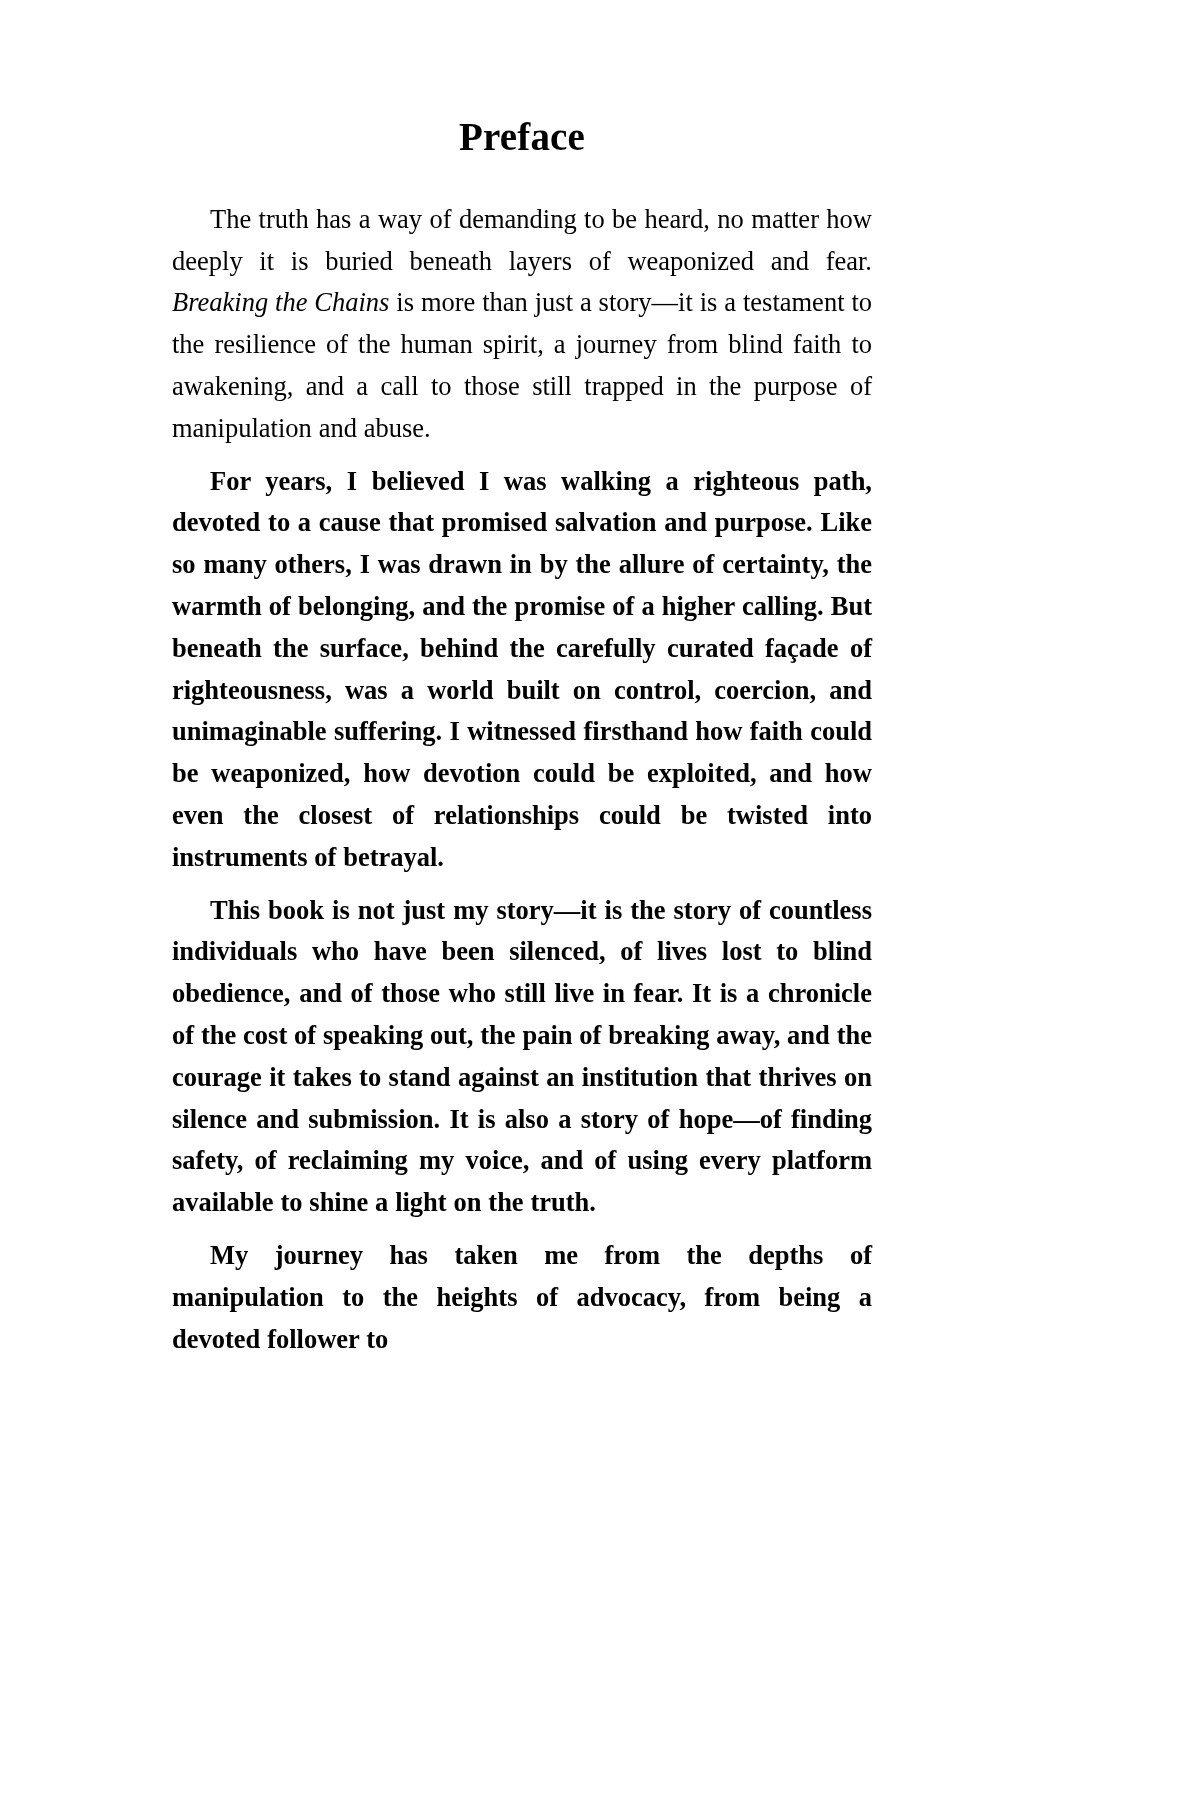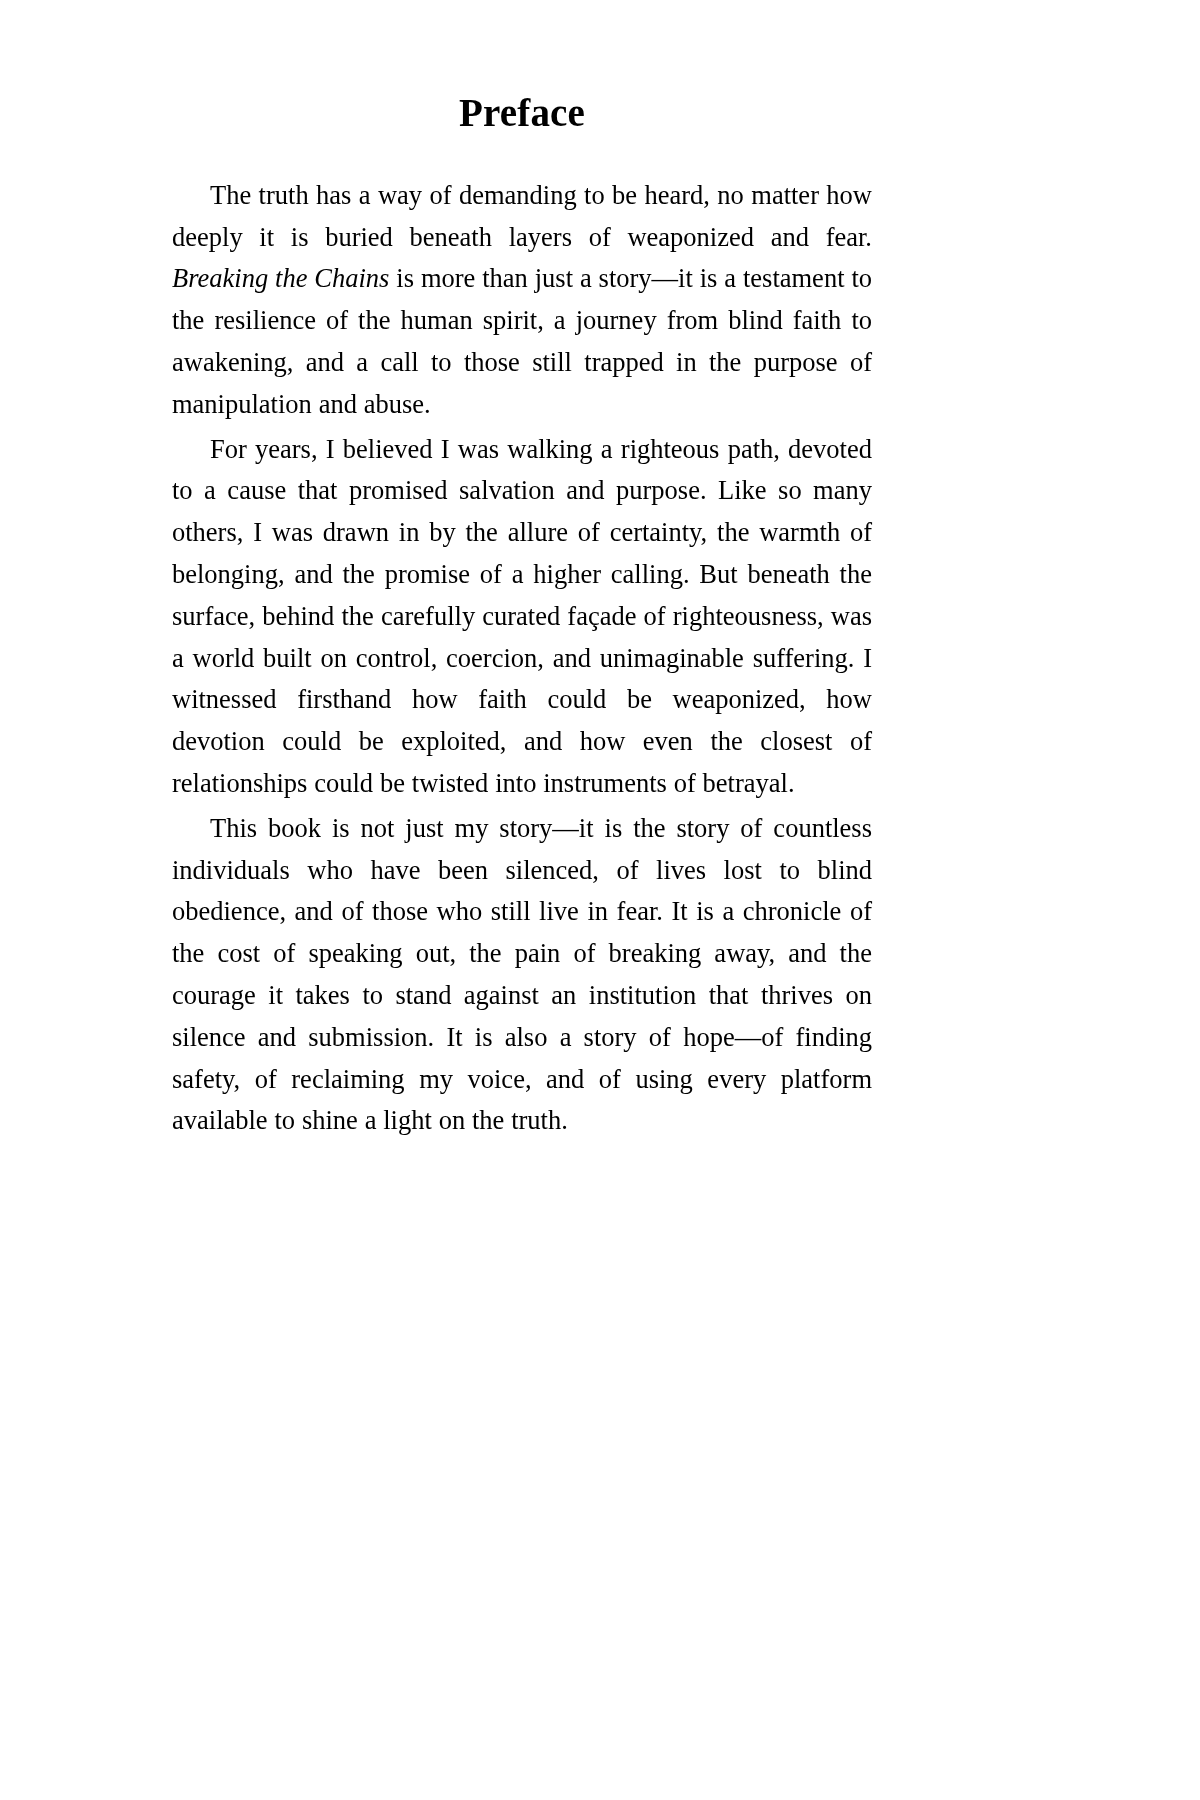--- a/index.html
+++ b/index.html
@@ -26,39 +26,40 @@
     left: 172px;
     top: 0;
     width: 700px;
   }
   .page-title {
     font-size: 39px;
     font-weight: bold;
     text-align: center;
     letter-spacing: 0.2px;
     margin: 0;
-    padding-top: 92px;
+    padding-top: 116px;
     padding-bottom: 0;
     line-height: 1.1;
   }
   .body-copy {
     margin-top: 40px;
   }
   p.para {
     margin: 0 0 0 0;
     font-size: 26.5px;
     line-height: 41.8px;
     text-align: justify;
     text-justify: inter-word;
     text-indent: 38px;
     hyphens: none;
     word-spacing: 0.2px;
   }
   p.para + p.para {
-    margin-top: 3px;
+    margin-top: 11px;
+    font-weight: bold;
   }
   .italic {
     font-style: italic;
   }
   .folio {
     position: absolute;
     left: 0;
     right: 0;
     top: 1428px;
     text-align: center;
@@ -83,18 +84,21 @@
       </p>
 
       <p class="para">
         <span>For years, I believed I was walking a righteous path, devoted to a cause that promised salvation and purpose. Like so many others, I was drawn in by the allure of certainty, the warmth of belonging, and the promise of a higher calling. But beneath the surface, behind the carefully curated façade of righteousness, was a world built on control, coercion, and unimaginable suffering. I witnessed firsthand how faith could be weaponized, how devotion could be exploited, and how even the closest of relationships could be twisted into instruments of betrayal.</span>
       </p>
 
       <p class="para">
         <span>This book is not just my story—it is the story of countless individuals who have been silenced, of lives lost to blind obedience, and of those who still live in fear. It is a chronicle of the cost of speaking out, the pain of breaking away, and the courage it takes to stand against an institution that thrives on silence and submission. It is also a story of hope—of finding safety, of reclaiming my voice, and of using every platform available to shine a light on the truth.</span>
       </p>
 
+      <p class="para">
+        <span>My journey has taken me from the depths of manipulation to the heights of advocacy, from being a devoted follower to</span>
+      </p>
 
     </div>
   </div>
 
 
 </div>
 
 </body></html>

